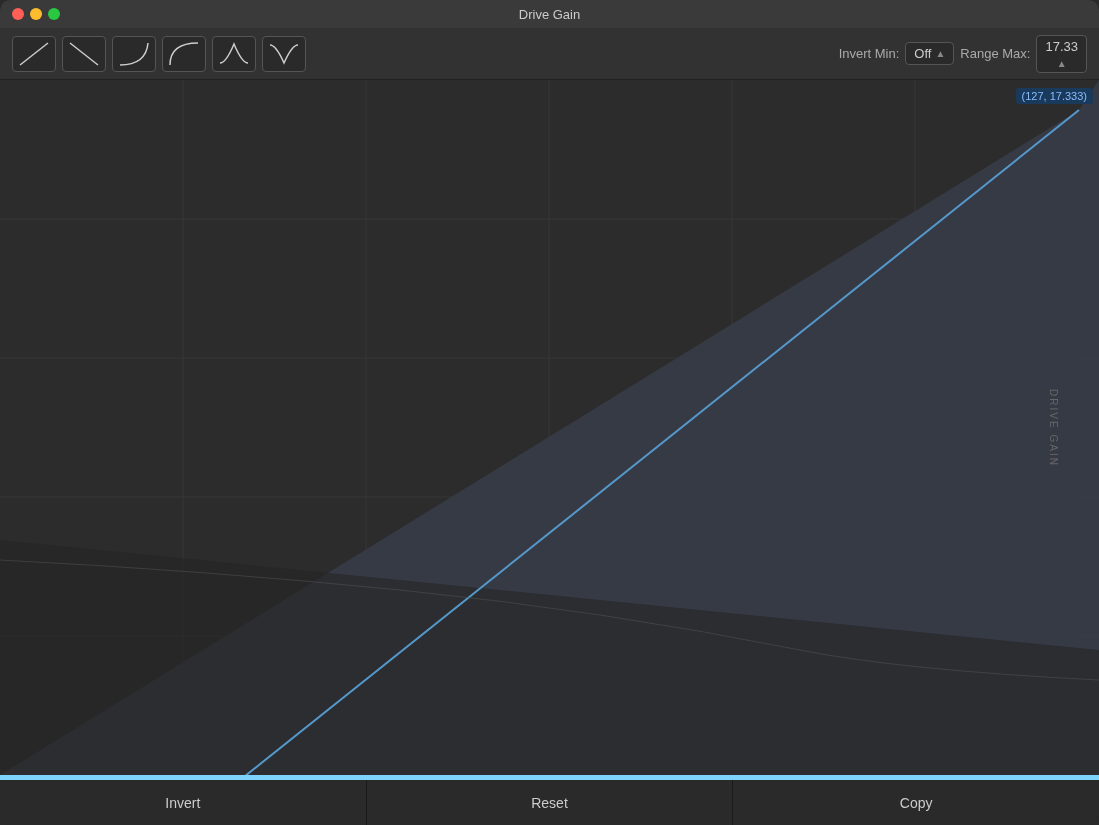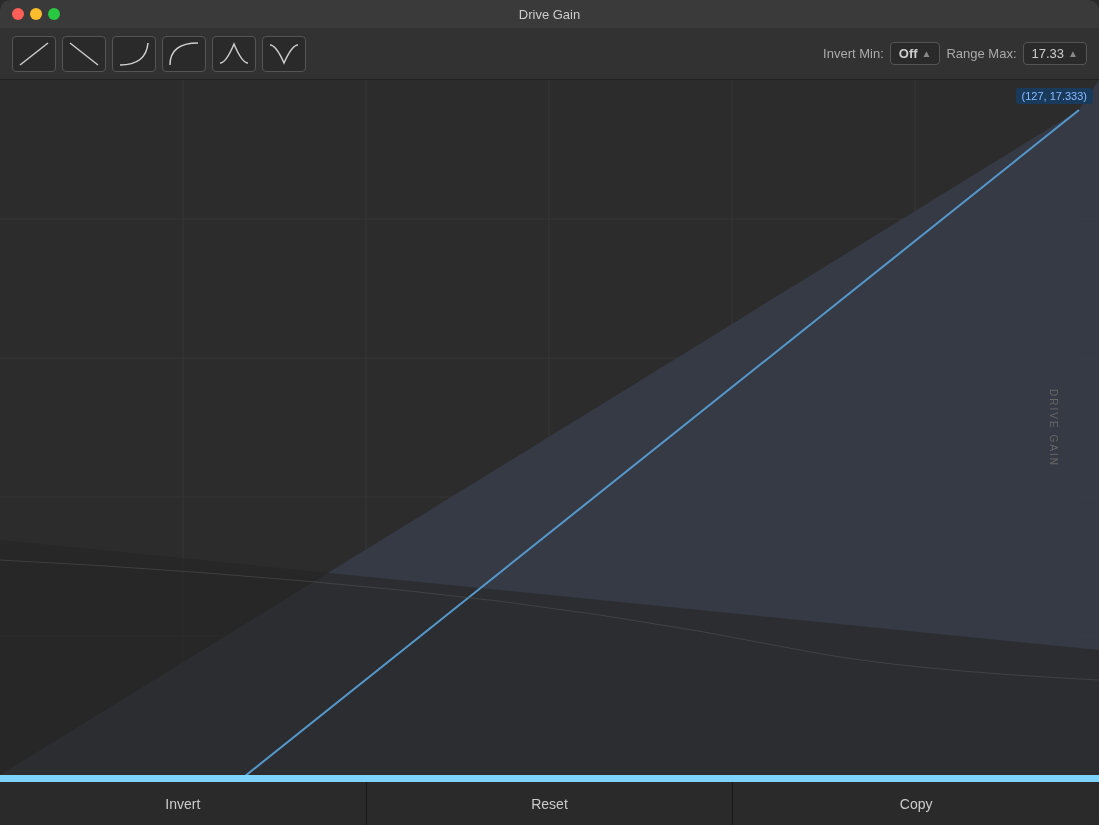--- a/index.html
+++ b/index.html
@@ -96,34 +96,34 @@
       display: flex;
       align-items: center;
       background: #2a2a2a;
       border: 1px solid #555;
       border-radius: 4px;
       padding: 3px 8px;
       gap: 4px;
       cursor: pointer;
       color: #cccccc;
       font-size: 13px;
-      font-weight: bold;
     }
 
     .range-value {
       display: flex;
       align-items: center;
       background: #2a2a2a;
       border: 1px solid #555;
       border-radius: 4px;
       padding: 3px 8px;
       gap: 4px;
       cursor: pointer;
       color: #cccccc;
       font-size: 13px;
+      flex-direction: column;
     }
 
     
     .chart-area {
       position: relative;
       width: 100%;
       height: calc(825px - 28px - 52px - 50px);
       background: #2c2c2c;
       overflow: hidden;
     }
@@ -143,21 +143,21 @@
       color: #88bbff;
       font-size: 11px;
       padding: 2px 6px;
       border-radius: 3px;
     }
 
     
     .bottom-bar {
       height: 50px;
       background: #2a2a2a;
-      border-top: 7px solid #7dd3fc;
+      border-top: 5px solid #7dd3fc;
       display: flex;
       align-items: center;
       gap: 0;
     }
 
     .bottom-btn {
       height: 100%;
       flex: 1;
       background: #2a2a2a;
       border: none;

